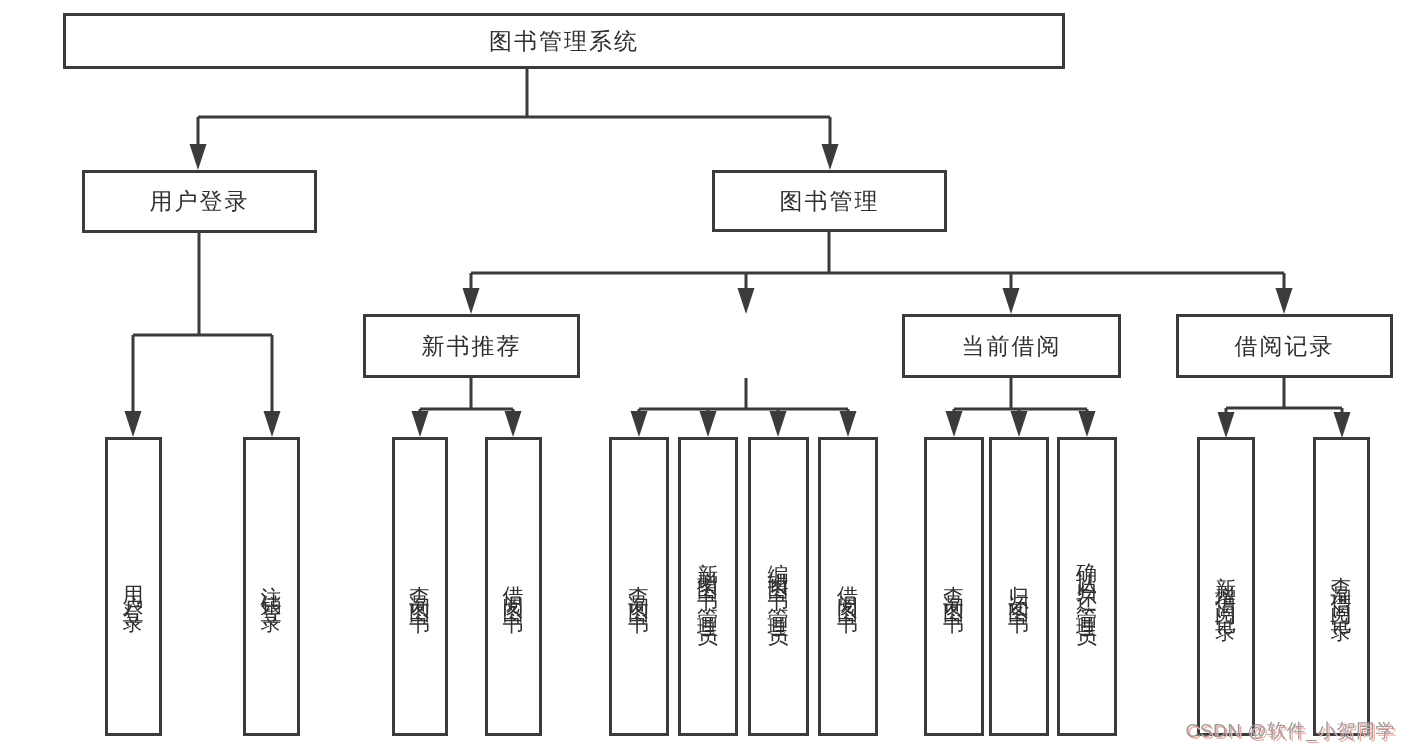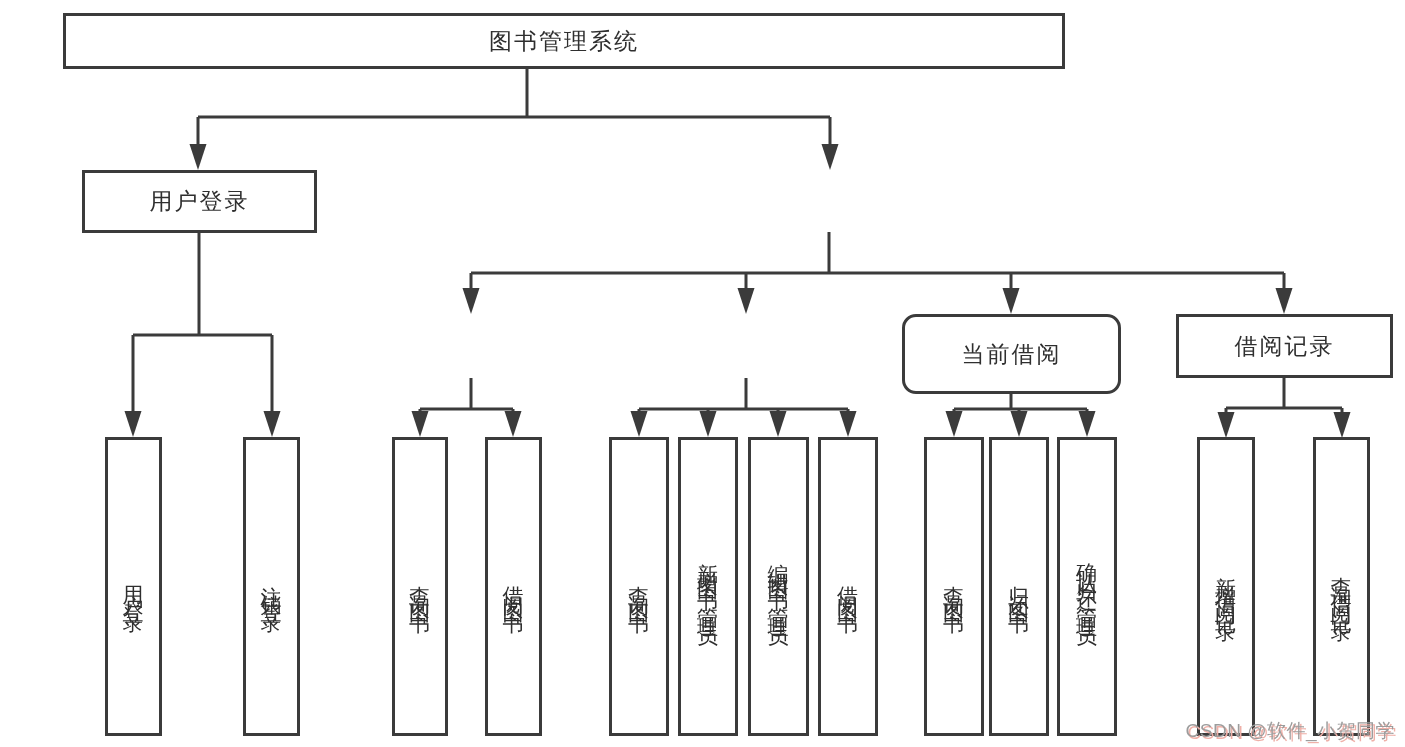--- a/index.html
+++ b/index.html
@@ -85,21 +85,27 @@
         <polygon points="1333.5,412 1350.5,412 1342,438" fill="#3b3b3b"></polygon>
       </g>
     </svg>
   <div class="watermark">CSDN @软件_小贺同学</div>
 <div class="node level" style="left: 21px; top: 13px; width: 1002px; height: 56px; margin-left: 42px;">
       <span class="lbl">图书管理系统</span>
     </div>
     <div class="node level" style="left: 82px; top: 170px; width: 235px; height: 63px;">
       <span class="lbl">用户登录</span>
     </div>
-    <div class="node level" style="left: 902px; top: 314px; width: 219px; height: 80px; border-radius: 14px;">
+    <div class="node level" style="left: 712px; top: 170px; width: 235px; height: 62px;">
+      <span class="lbl">图书管理</span>
+    </div>
+    <div class="node level" style="left: 363px; top: 314px; width: 217px; height: 64px;">
+      <span class="lbl">新书推荐</span>
+    </div>
+    <div class="node level" style="left: 902px; top: 314px; width: 219px; height: 64px;">
       <span class="lbl">当前借阅</span>
     </div>
     <div class="node level" style="left: 1176px; top: 314px; width: 217px; height: 64px;">
       <span class="lbl">借阅记录</span>
     </div>
     <div class="node leaf" style="left: 105px; top: 437px; width: 57px; height: 299px;">
       <span class="lbl">用户登录</span>
     </div>
     <div class="node leaf" style="left: 243px; top: 437px; width: 57px; height: 299px;">
       <span class="lbl">注销登录</span>

